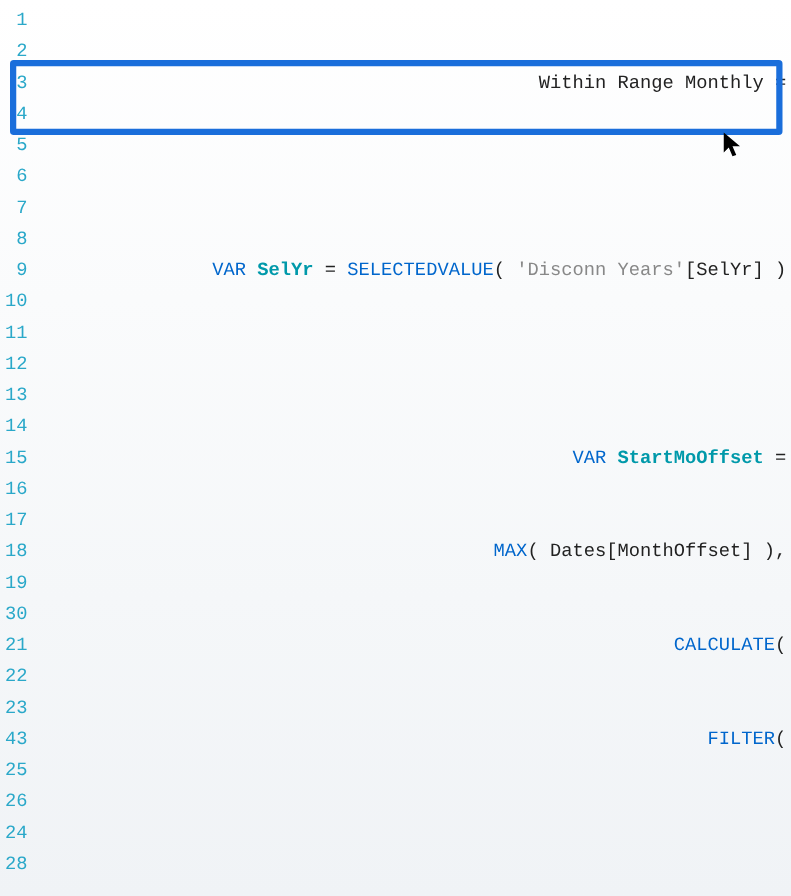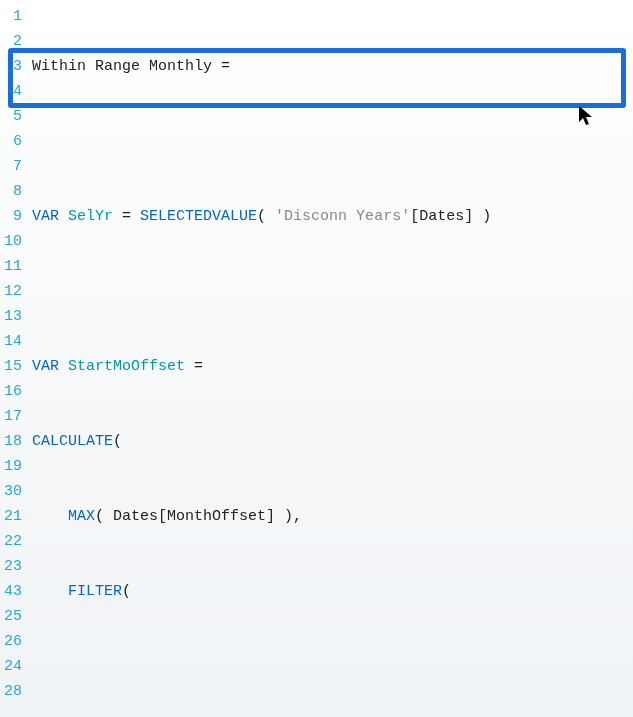--- a/index.html
+++ b/index.html
@@ -30,27 +30,28 @@
       line-height: 25px;
       user-select: none;
       flex-shrink: 0;
     }
     .code {
       flex: 1;
       padding: 4px 4px;
       line-height: 25px;
       white-space: pre;
       position: relative;
+      text-align: right;
     }
     .line {
       height: 25px;
       position: relative;
     }
     .kw { color: #0066cc; }
-    .var { color: #0099aa; }
+    .var { color: #0099aa; font-weight: bold; }
     .fn { color: #0066cc; }
     .tbl { color: #888888; }
     .num { color: #222222; }
     .op { color: #222222; }
     .txt { color: #222222; }
     .punct { color: #222222; }
     .highlight-box {
       position: absolute;
       border: 5px solid #1a6edb;
       border-radius: 3px;
@@ -112,25 +113,25 @@
     <div>23</div>
     <div>43</div>
     <div>25</div>
     <div>26</div>
     <div>24</div>
     <div>28</div>
   </div>
   <div class="code">
     <div class="line"><span class="txt">Within Range Monthly</span><span class="op"> =</span></div>
     <div class="line"></div>
-    <div class="line"><span class="kw">VAR</span> <span class="var">SelYr</span><span class="op"> = </span><span class="fn">SELECTEDVALUE</span><span class="punct">( </span><span class="tbl">'Disconn Years'</span><span class="txt">[Dates]</span><span class="punct"> )</span></div>
+    <div class="line"><span class="kw">VAR</span> <span class="var">SelYr</span><span class="op"> = </span><span class="fn">SELECTEDVALUE</span><span class="punct">( </span><span class="tbl">'Disconn Years'</span><span class="txt">[SelYr]</span><span class="punct"> )</span></div>
     <div class="line"></div>
     <div class="line"><span class="kw">VAR</span> <span class="var">StartMoOffset</span><span class="op"> =</span></div>
+    <div class="line">    <span class="fn">MAX</span><span class="punct">( </span><span class="txt">Dates</span><span class="txt">[MonthOffset]</span><span class="punct"> )</span><span class="punct">,</span></div>
     <div class="line"><span class="fn">CALCULATE</span><span class="punct">(</span></div>
-    <div class="line">    <span class="fn">MAX</span><span class="punct">( </span><span class="txt">Dates</span><span class="txt">[MonthOffset]</span><span class="punct"> )</span><span class="punct">,</span></div>
     <div class="line">    <span class="fn">FILTER</span><span class="punct">(</span></div>
     
     
     
     
     
     
     
     
     

